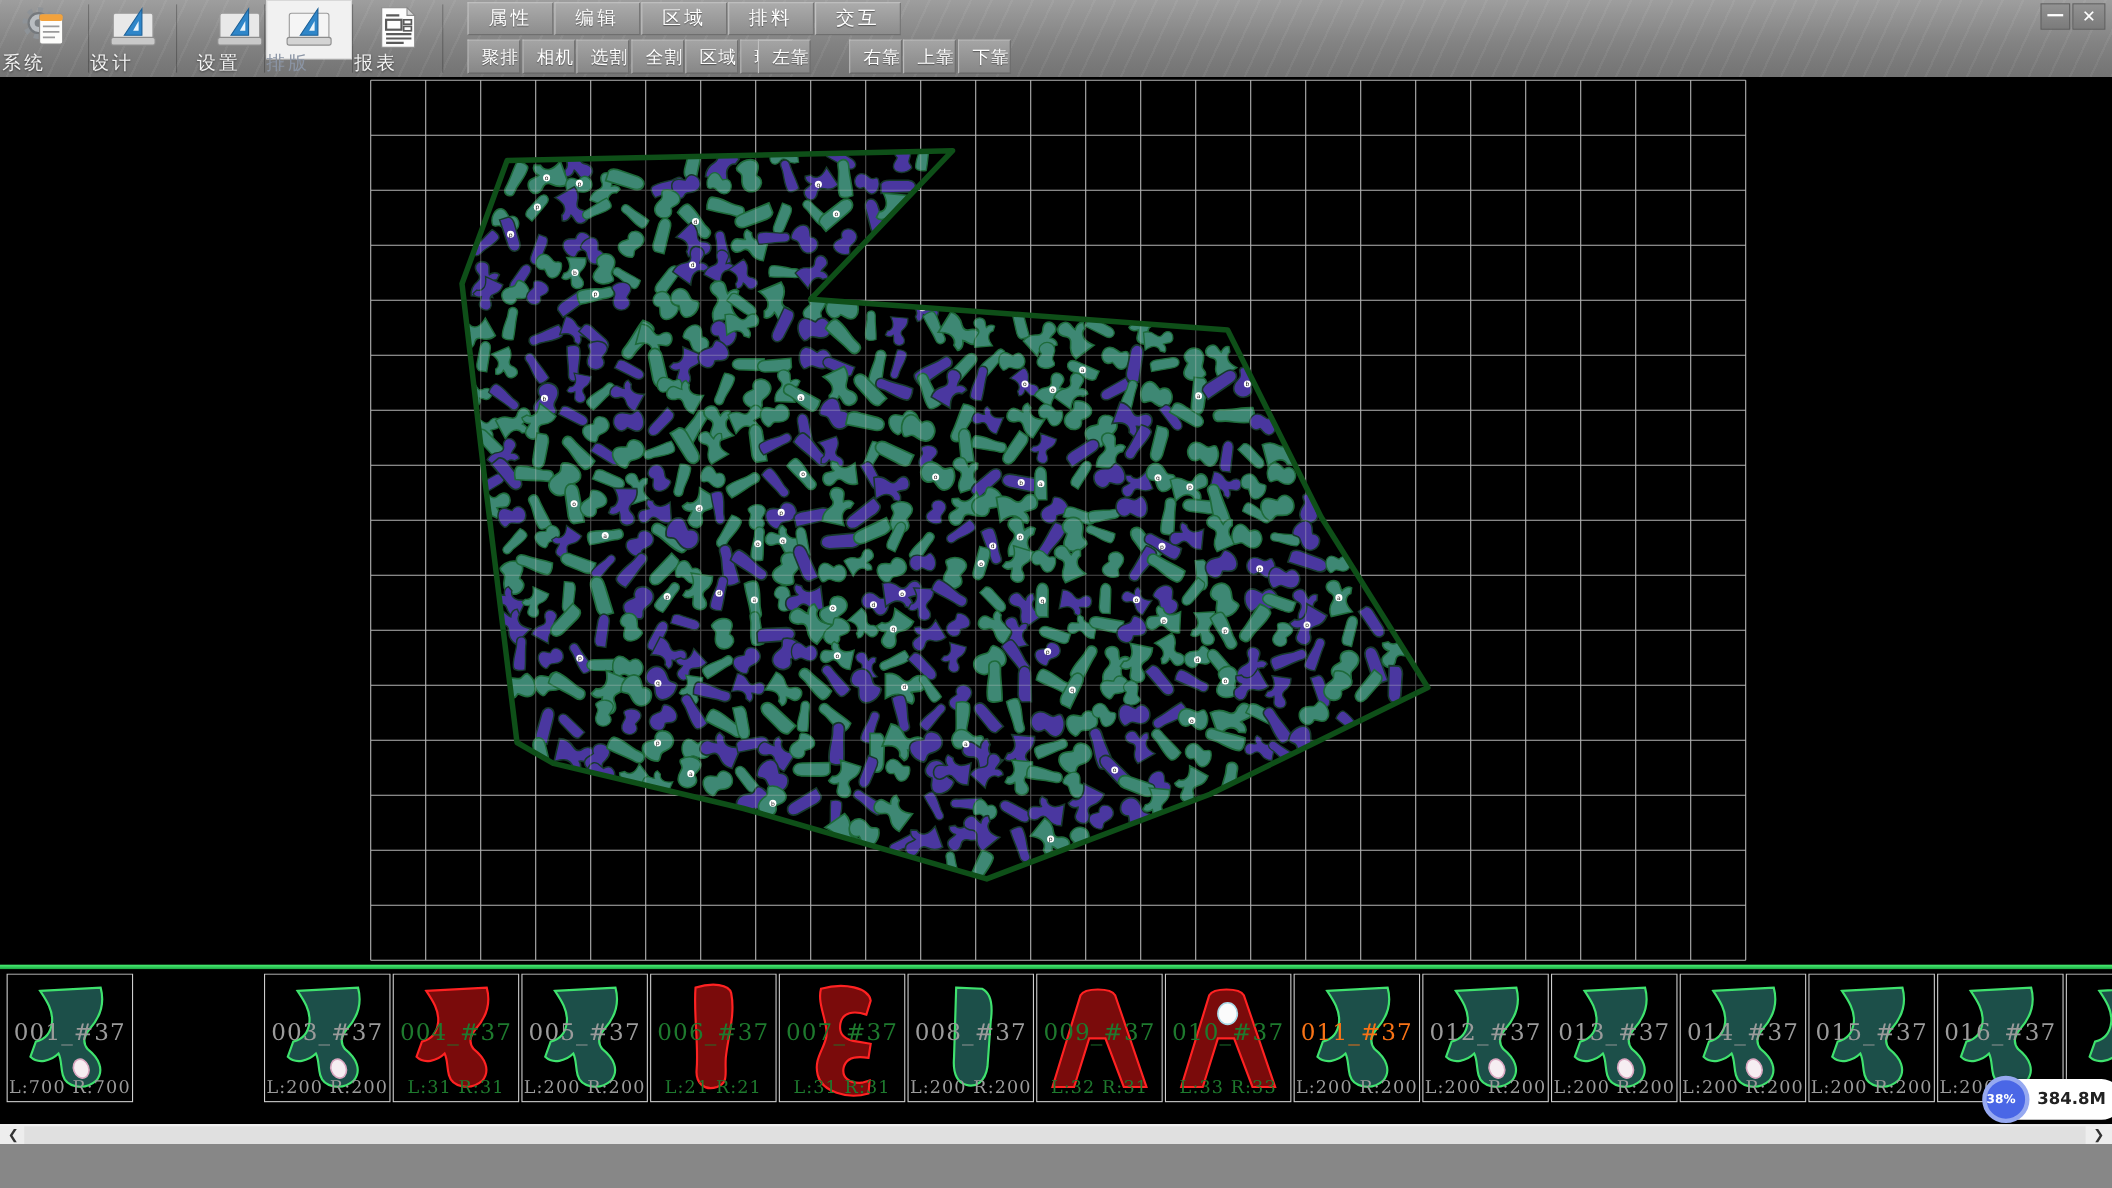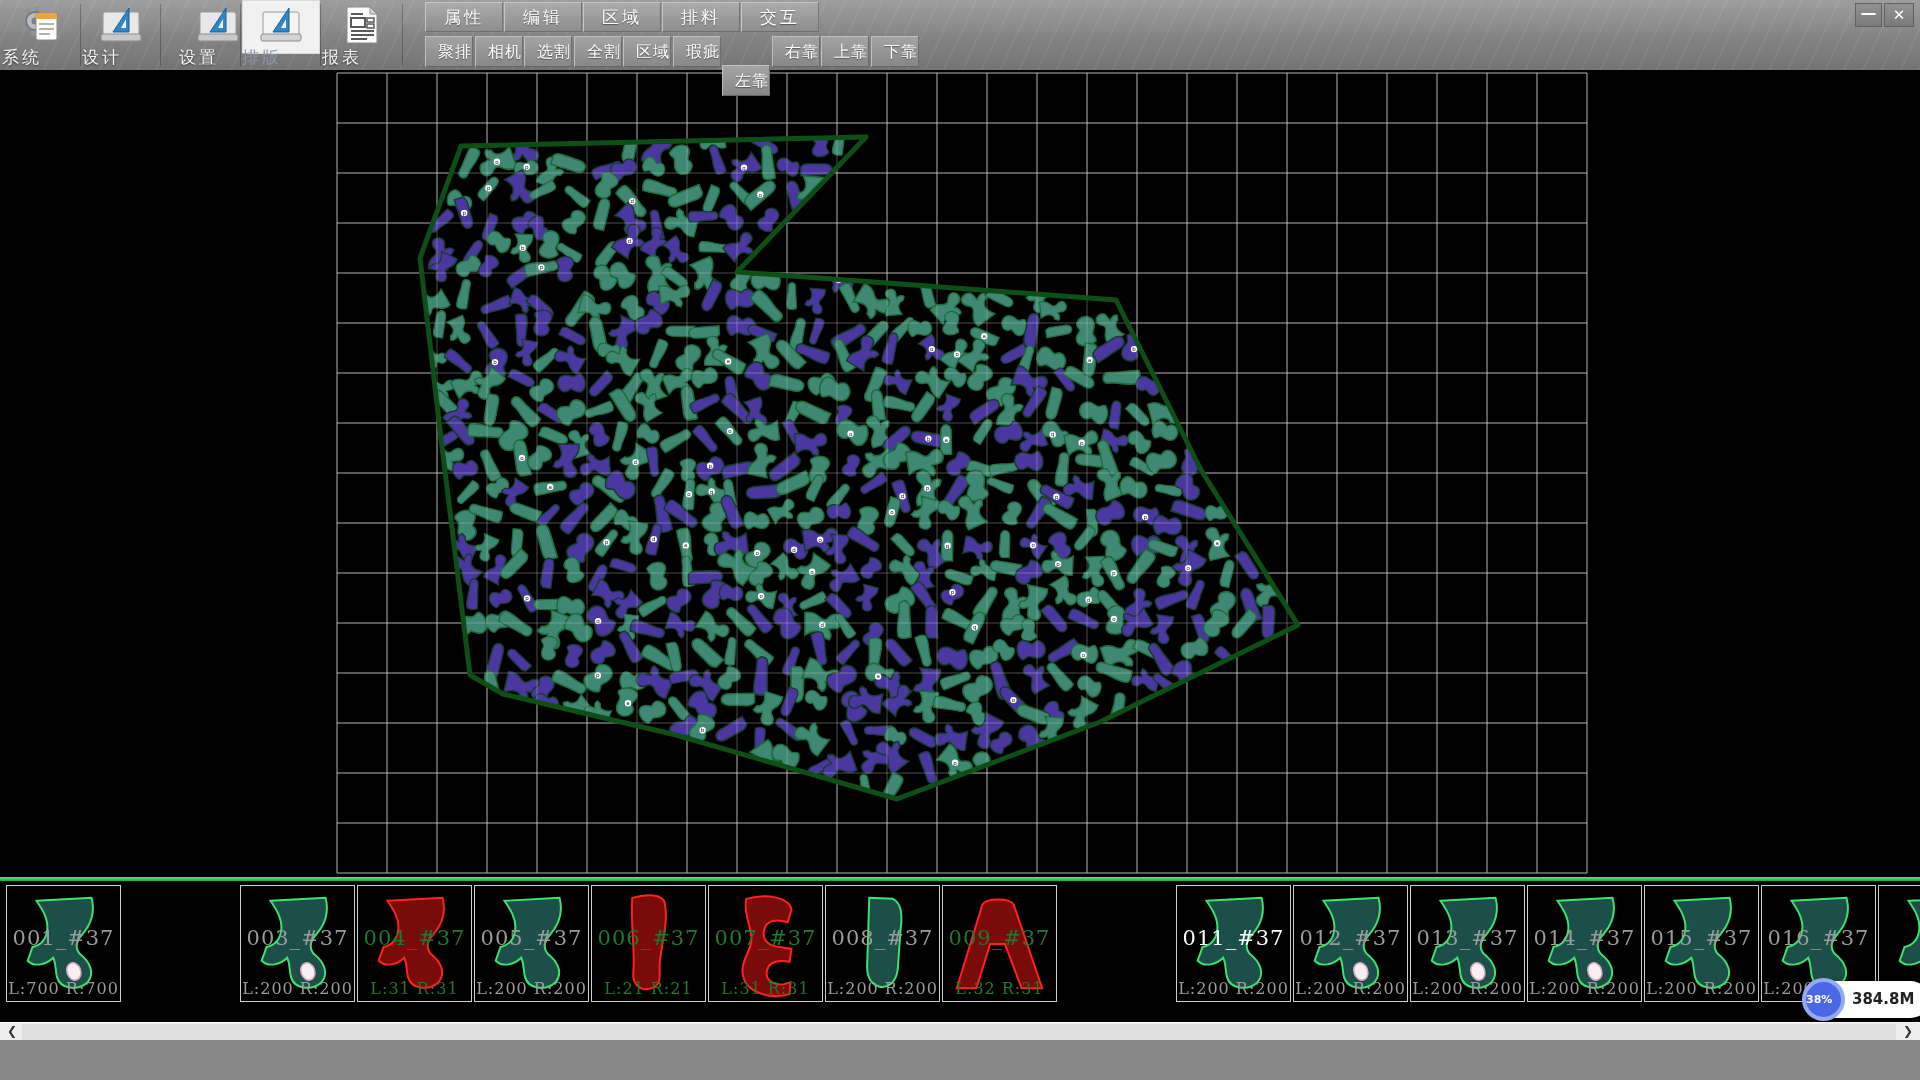--- a/index.html
+++ b/index.html
@@ -139,21 +139,21 @@
       <div class="tab" style="left: 662px;">排料</div>
       <div class="tab" style="left: 741px;">交互</div>
     </div>
   <div id="tool-buttons">
       <div class="toolb" style="left: 425px;">聚排</div>
       <div class="toolb" style="left: 475px;">相机</div>
       <div class="toolb" style="left: 524px;">选割</div>
       <div class="toolb" style="left: 574px;">全割</div>
       <div class="toolb" style="left: 623px;">区域</div>
       <div class="toolb" style="left: 673px;">瑕疵</div>
-      <div class="toolb" style="left: 722px; margin-top: 29px;">左靠</div>
+      <div class="toolb" style="left: 689px;">左靠</div>
       <div class="toolb" style="left: 772px;">右靠</div>
       <div class="toolb" style="left: 821px;">上靠</div>
       <div class="toolb" style="left: 871px;">下靠</div>
     </div>
 
   <div id="btn-min" class="winbtn">—</div>
   <div id="btn-close" class="winbtn">✕</div>
 </div>
 
 <div id="canvas-wrap">
@@ -909,27 +909,37 @@
     </div>
     <div class="cell" style="left: 942px;">
       <svg width="106" height="108" viewBox="0 0 100 110">
         <g transform="translate(0,3)">
           <path d="M6 97 L32 12 C36 5 60 5 64 12 L93 97 L72 97 L55 52 L40 52 L26 97 Z" fill="#7A0B0B" stroke="#FF2222" stroke-width="2"></path>
         </g>
       </svg>
       <div class="nm" style="color:#1e7a2e">009_#37</div>
       <div class="lr" style="color:#1e7a2e">L:32 R:31</div>
     </div>
+    <div class="cell" style="left: 1059px;">
+      <svg width="106" height="108" viewBox="0 0 100 110">
+        <g transform="translate(0,3)">
+          <path d="M6 97 L32 12 C36 5 60 5 64 12 L93 97 L72 97 L55 52 L40 52 L26 97 Z" fill="#7A0B0B" stroke="#FF2222" stroke-width="2"></path>
+          <ellipse cx="49" cy="29" rx="9" ry="10" fill="#fbfbfb" stroke="#a9d9e6" stroke-width="1.5"></ellipse>
+        </g>
+      </svg>
+      <div class="nm" style="color:#1e7a2e">010_#37</div>
+      <div class="lr" style="color:#1e7a2e">L:33 R:33</div>
+    </div>
     <div class="cell" style="left: 1176px;">
       <svg width="106" height="108" viewBox="0 0 100 110">
         <g transform="translate(0,3)">
           <path d="M22 8 L78 5 C82 20 77 33 68 43 C62 50 61 56 66 62 C76 70 82 81 74 91 C63 101 46 97 43 86 C41 79 42 72 39 66 C32 73 20 76 13 69 L18 55 C27 53 32 46 33 37 C34 26 28 17 22 8 Z" fill="#1C4F49" stroke="#3FE26E" stroke-width="2"></path>
         </g>
       </svg>
-      <div class="nm" style="color:#ffffff">011_#37</div>
+      <div class="nm" style="color:#f97316">011_#37</div>
       <div class="lr" style="color:#9b9b9b">L:200 R:200</div>
     </div>
     <div class="cell" style="left: 1293px;">
       <svg width="106" height="108" viewBox="0 0 100 110">
         <g transform="translate(0,3)">
           <path d="M22 8 L78 5 C82 20 77 33 68 43 C62 50 61 56 66 62 C76 70 82 81 74 91 C63 101 46 97 43 86 C41 79 42 72 39 66 C32 73 20 76 13 69 L18 55 C27 53 32 46 33 37 C34 26 28 17 22 8 Z" fill="#1C4F49" stroke="#3FE26E" stroke-width="2"></path>
           <ellipse cx="60" cy="80" rx="7" ry="9" transform="rotate(-20 60 80)" fill="#f6eef2" stroke="#d9a7c0" stroke-width="1.5"></ellipse>
         </g>
       </svg>
       <div class="nm" style="color:#9b9b9b">012_#37</div>

